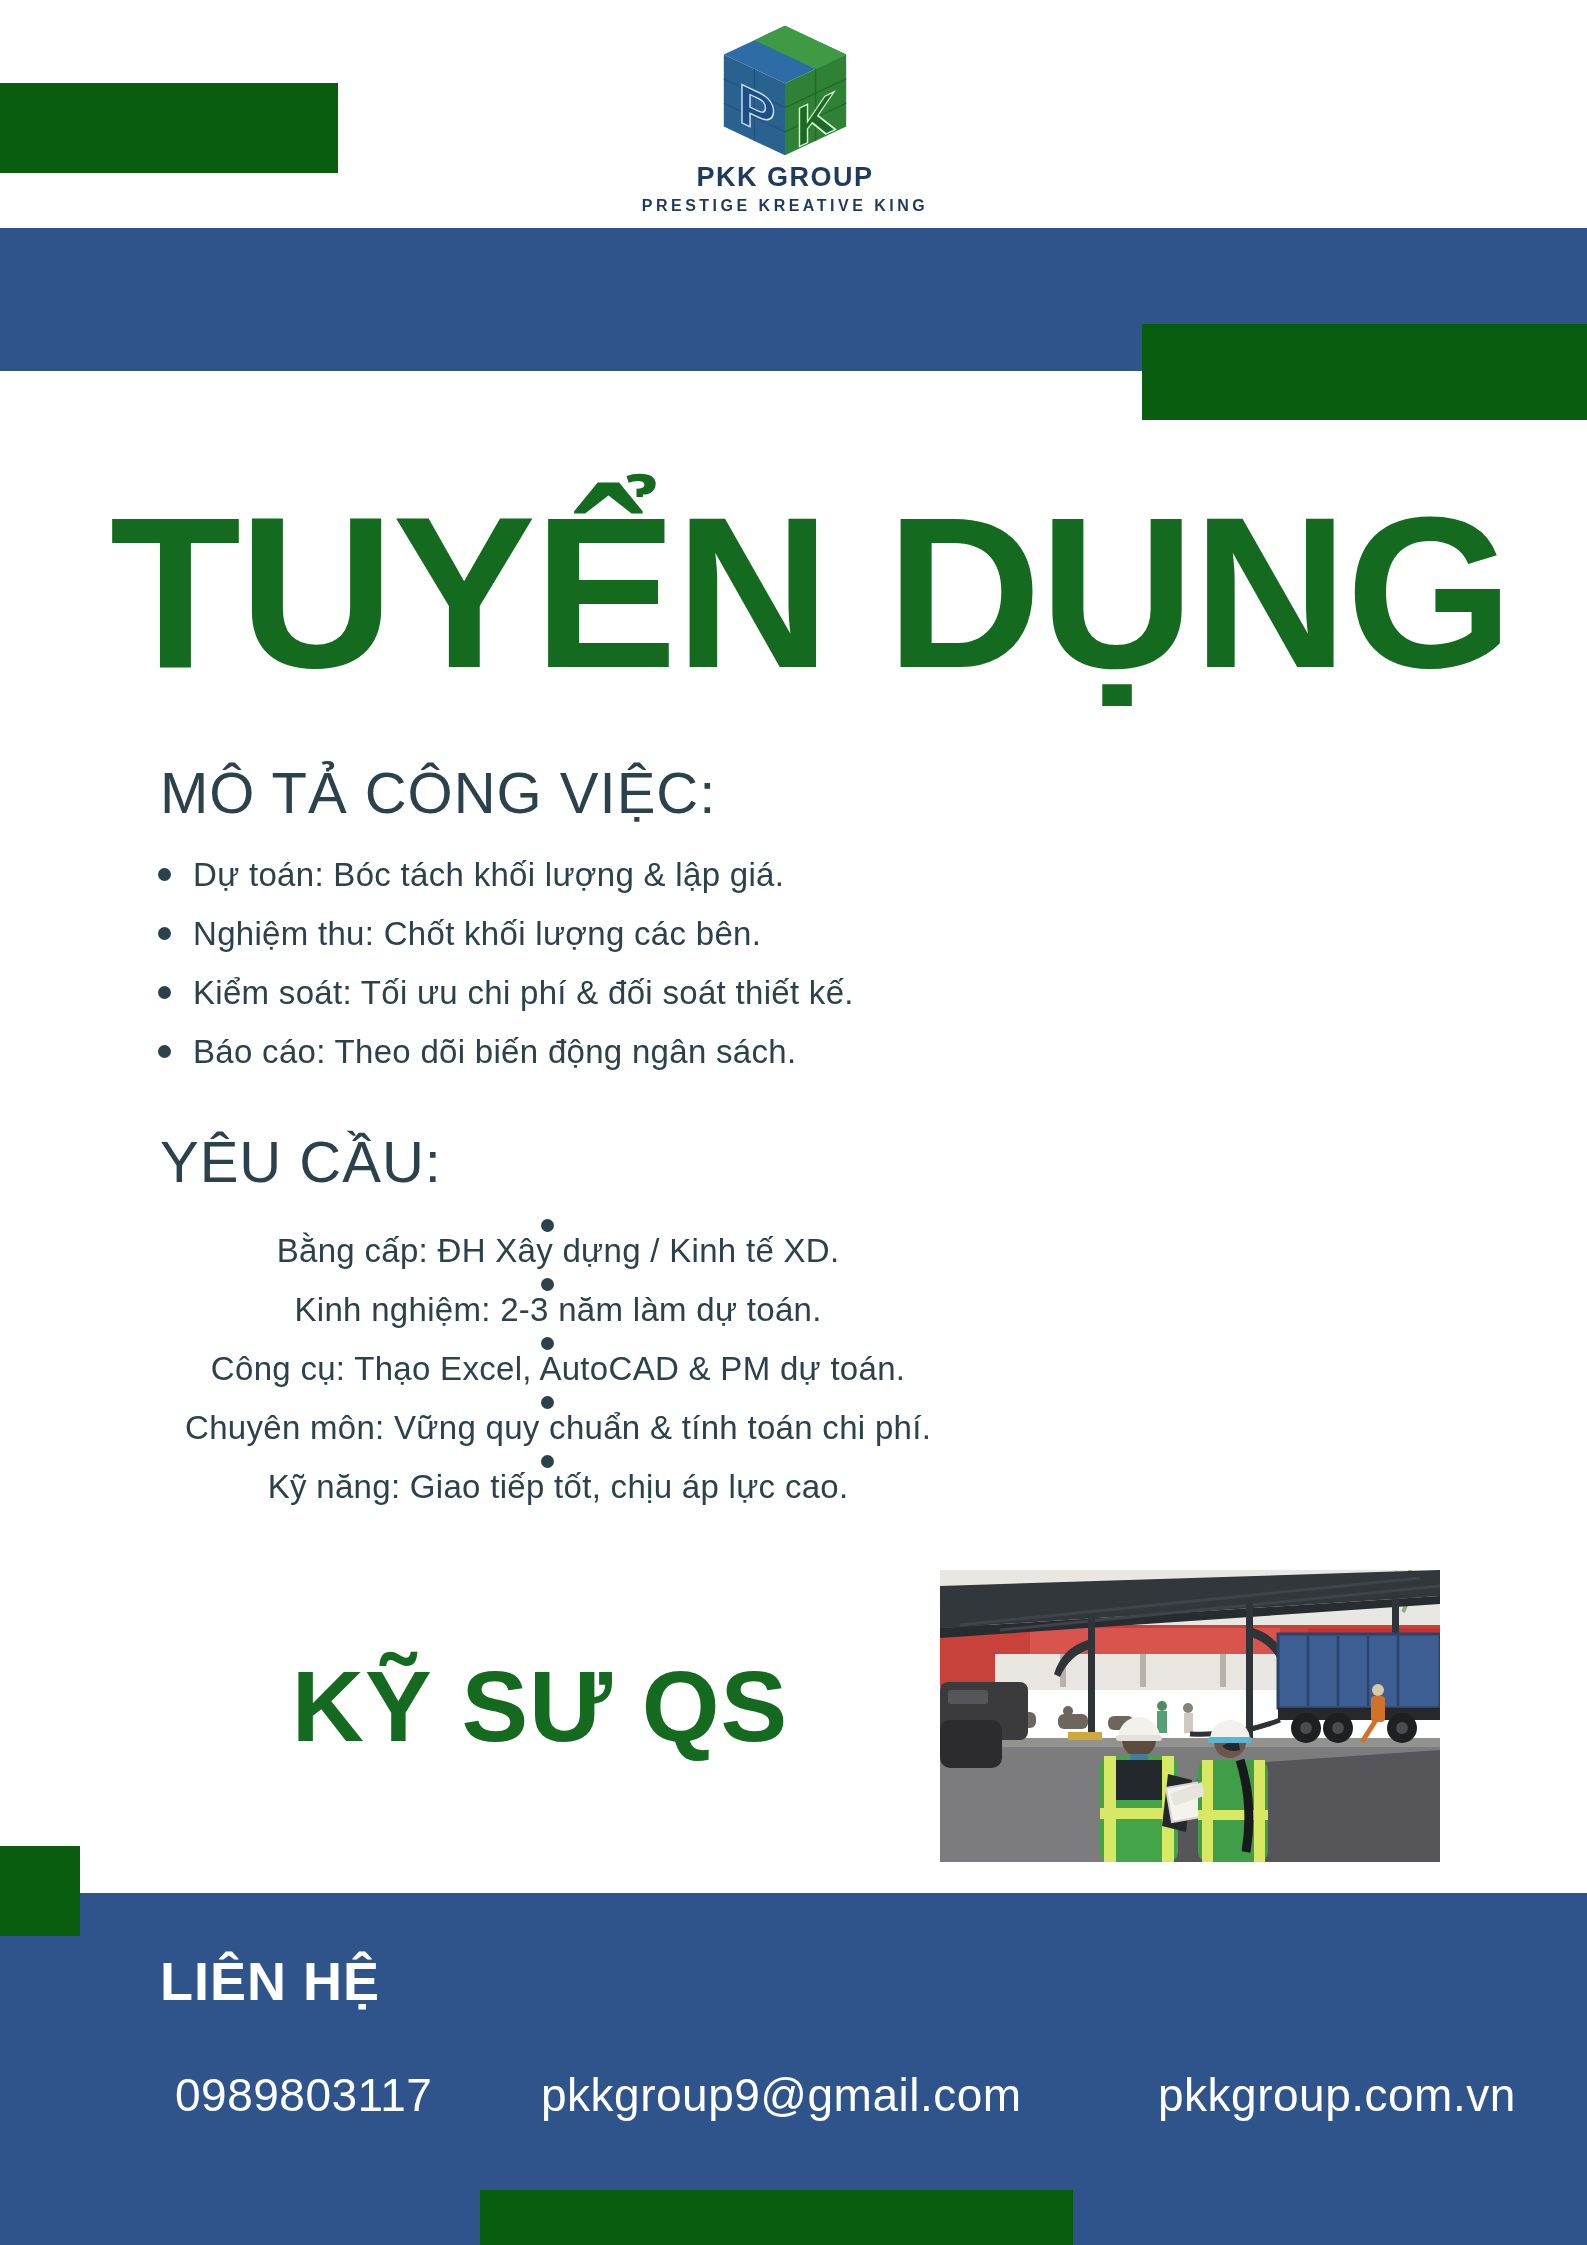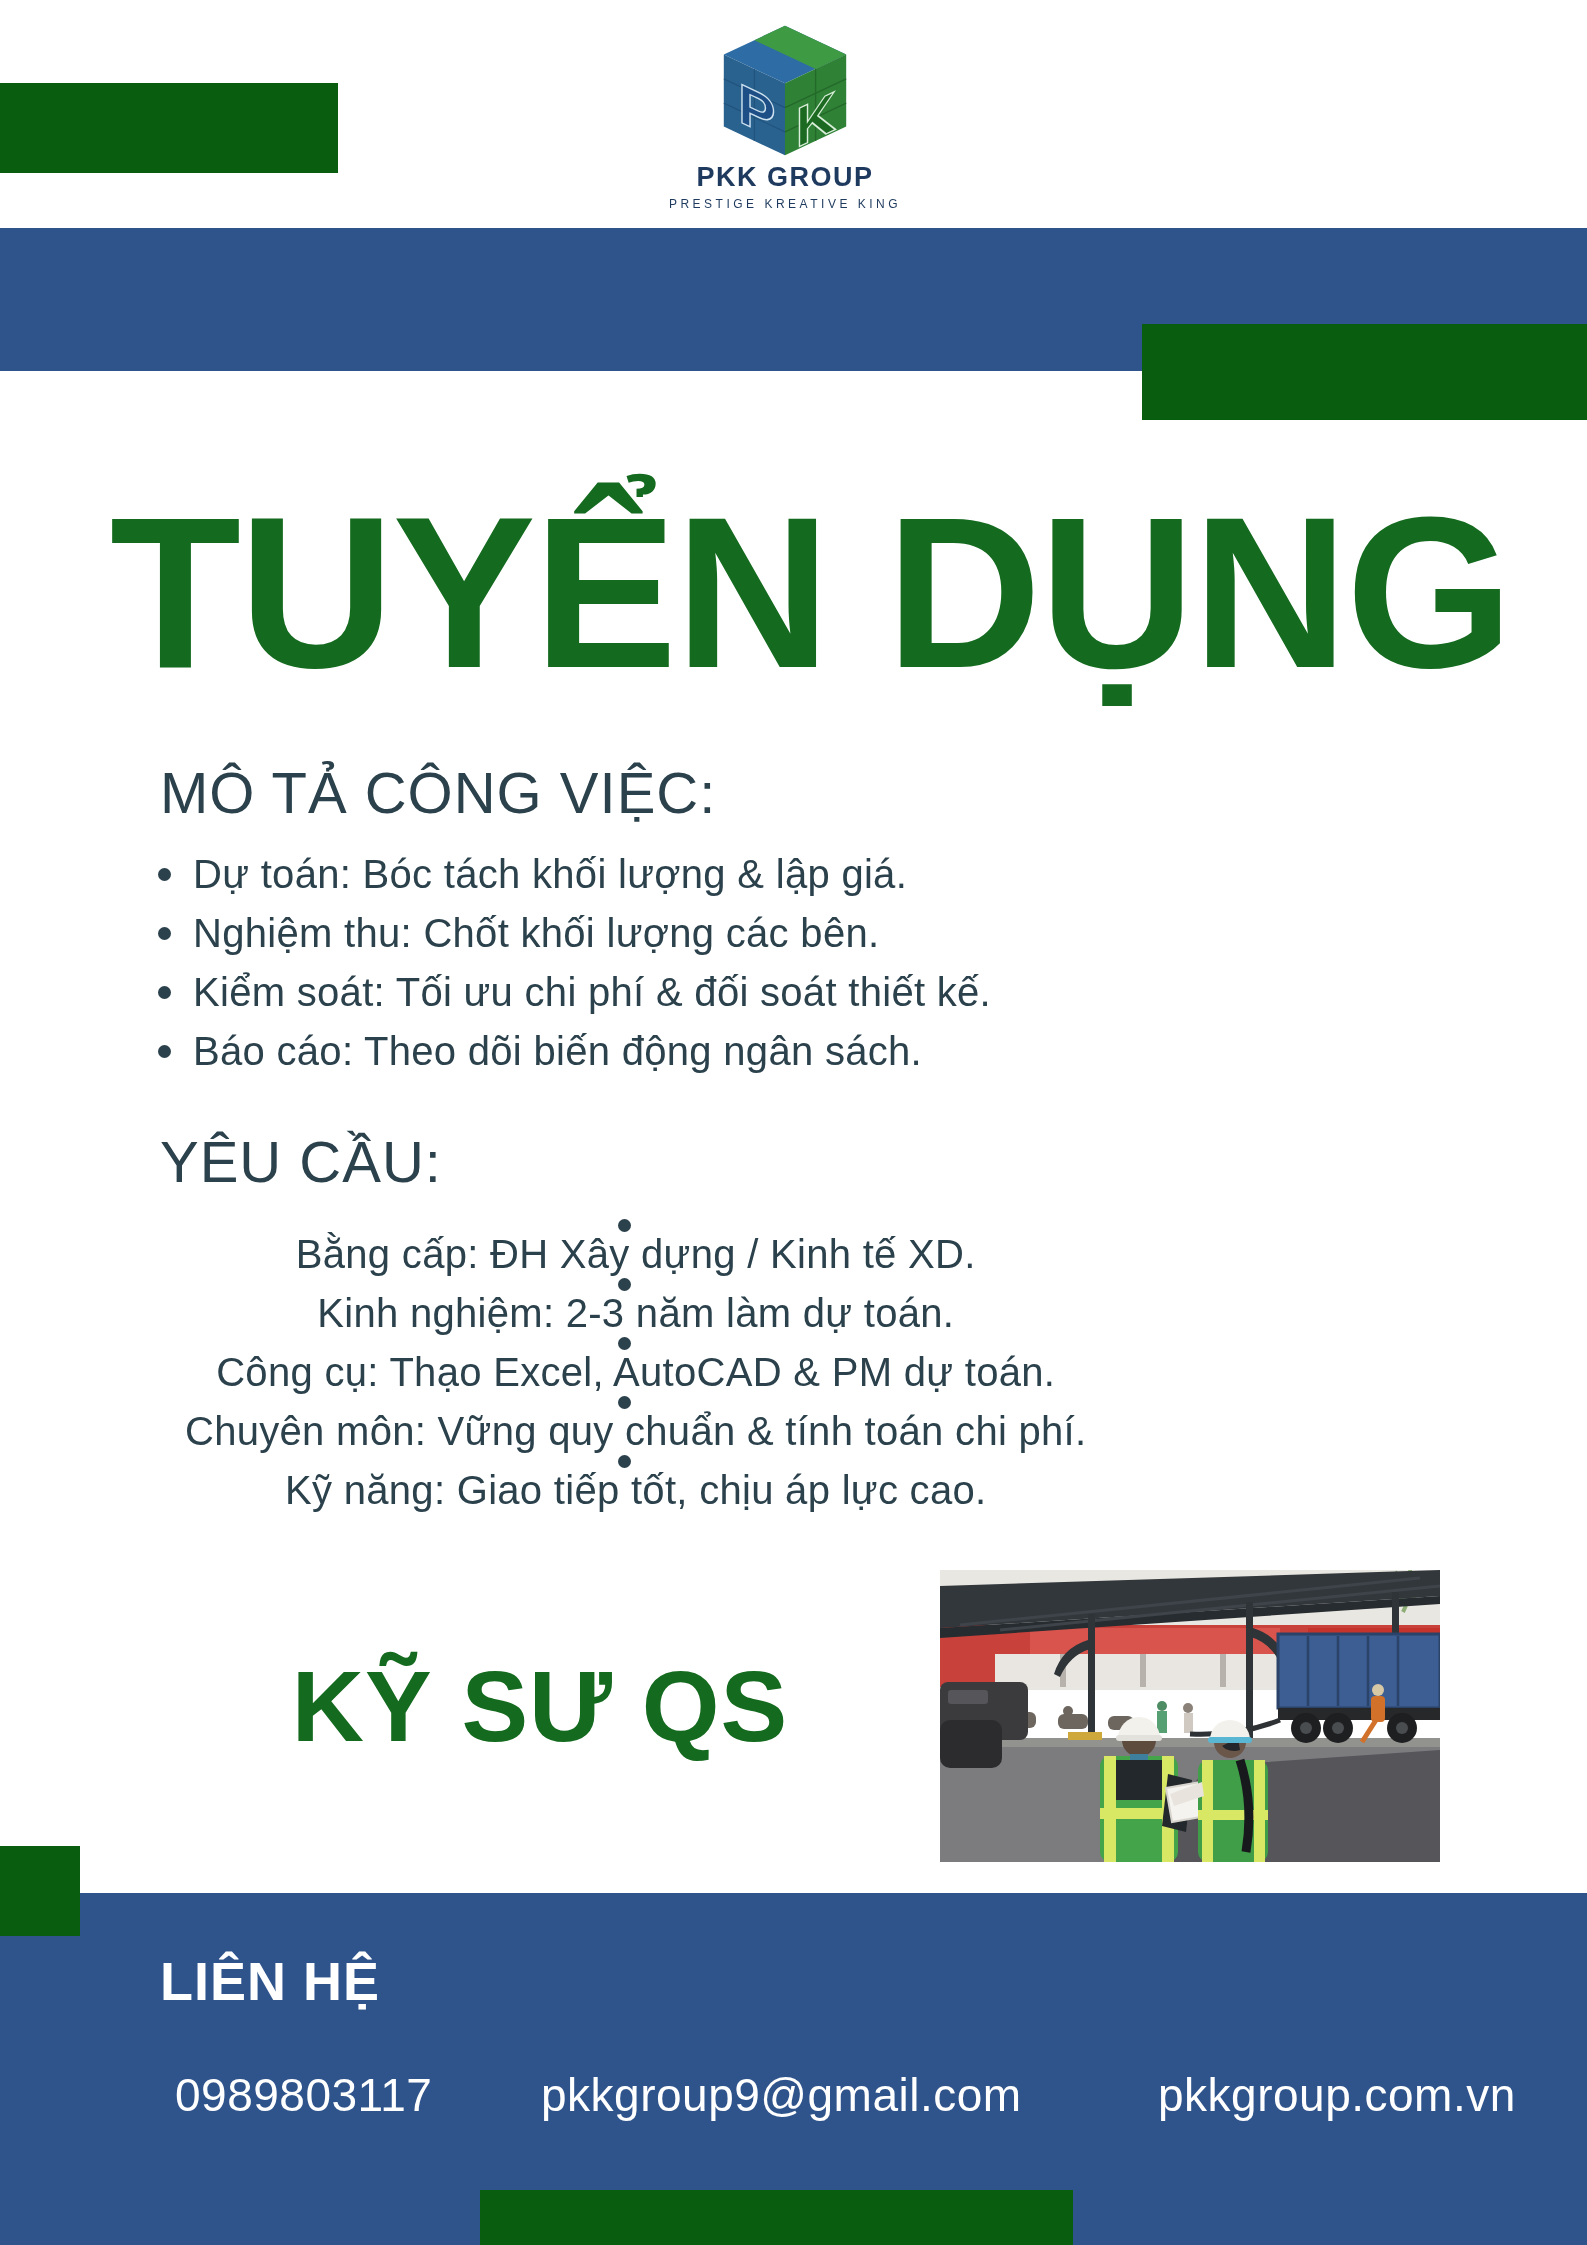--- a/index.html
+++ b/index.html
@@ -11,21 +11,21 @@
   .bar-top-left{position:absolute;left:0;top:83px;width:338px;height:90px;background:#085e0e;}
   .blue-band{position:absolute;left:0;top:228px;width:1587px;height:143px;background:#2f538b;}
   .bar-top-right{position:absolute;left:1142px;top:324px;width:445px;height:96px;background:#085e0e;}
   .pre-footer-square{position:absolute;left:0;top:1846px;width:80px;height:90px;background:#085e0e;z-index:3;}
   .bottom-rect{position:absolute;left:480px;top:2190px;width:593px;height:55px;background:#085e0e;z-index:3;}
 
   
   .logo{position:absolute;left:585px;top:22px;width:400px;text-align:center;}
   .logo svg{display:block;margin:0 auto;}
   .logo-company{font-size:27px;font-weight:bold;color:#1e3a5e;letter-spacing:1.5px;margin-top:2px;}
-  .logo-tagline{font-size:12px;font-weight:normal;color:#1e3a5e;letter-spacing:3.5px;margin-top:4px;}
+  .logo-tagline{font-size:16px;font-weight:bold;color:#1e3a5e;letter-spacing:3.5px;margin-top:4px;}
 
   
   .title{
     position:absolute;left:0;top:485px;width:1587px;text-align:center;
     font-size:215px;line-height:215px;font-weight:bold;letter-spacing:-2px;
     color:#146a1e;white-space:nowrap;padding-left:17px;
   }
 
   
   .sec-heading{
@@ -34,21 +34,21 @@
   }
   .h-jobdesc{top:764px;}
   .h-require{top:1133px;}
 
   ul.blist{position:absolute;margin:0;padding:0;list-style:none;}
   .list-jobdesc{left:158px;top:845px;}
   .list-require{left:185px;top:1219px;}
   ul.blist li{display:flex;align-items:center;height:59px;}
   .list-require li{height:58px;flex-direction:column;}
   .dot{width:13px;height:13px;border-radius:50%;background:#2b414c;margin-right:22px;flex:0 0 auto;}
-  .btext{font-size:40px;color:#2b414c;letter-spacing:0.3px;white-space:nowrap;}
+  .btext{font-size:33px;color:#2b414c;letter-spacing:0.3px;white-space:nowrap;}
 
   
   .position{
     position:absolute;left:200px;top:1656px;width:680px;text-align:center;
     font-size:100px;line-height:100px;font-weight:bold;color:#146a1e;letter-spacing:1px;
     white-space:nowrap;
   }
 
   
   .photo{position:absolute;left:940px;top:1570px;width:500px;height:292px;}

